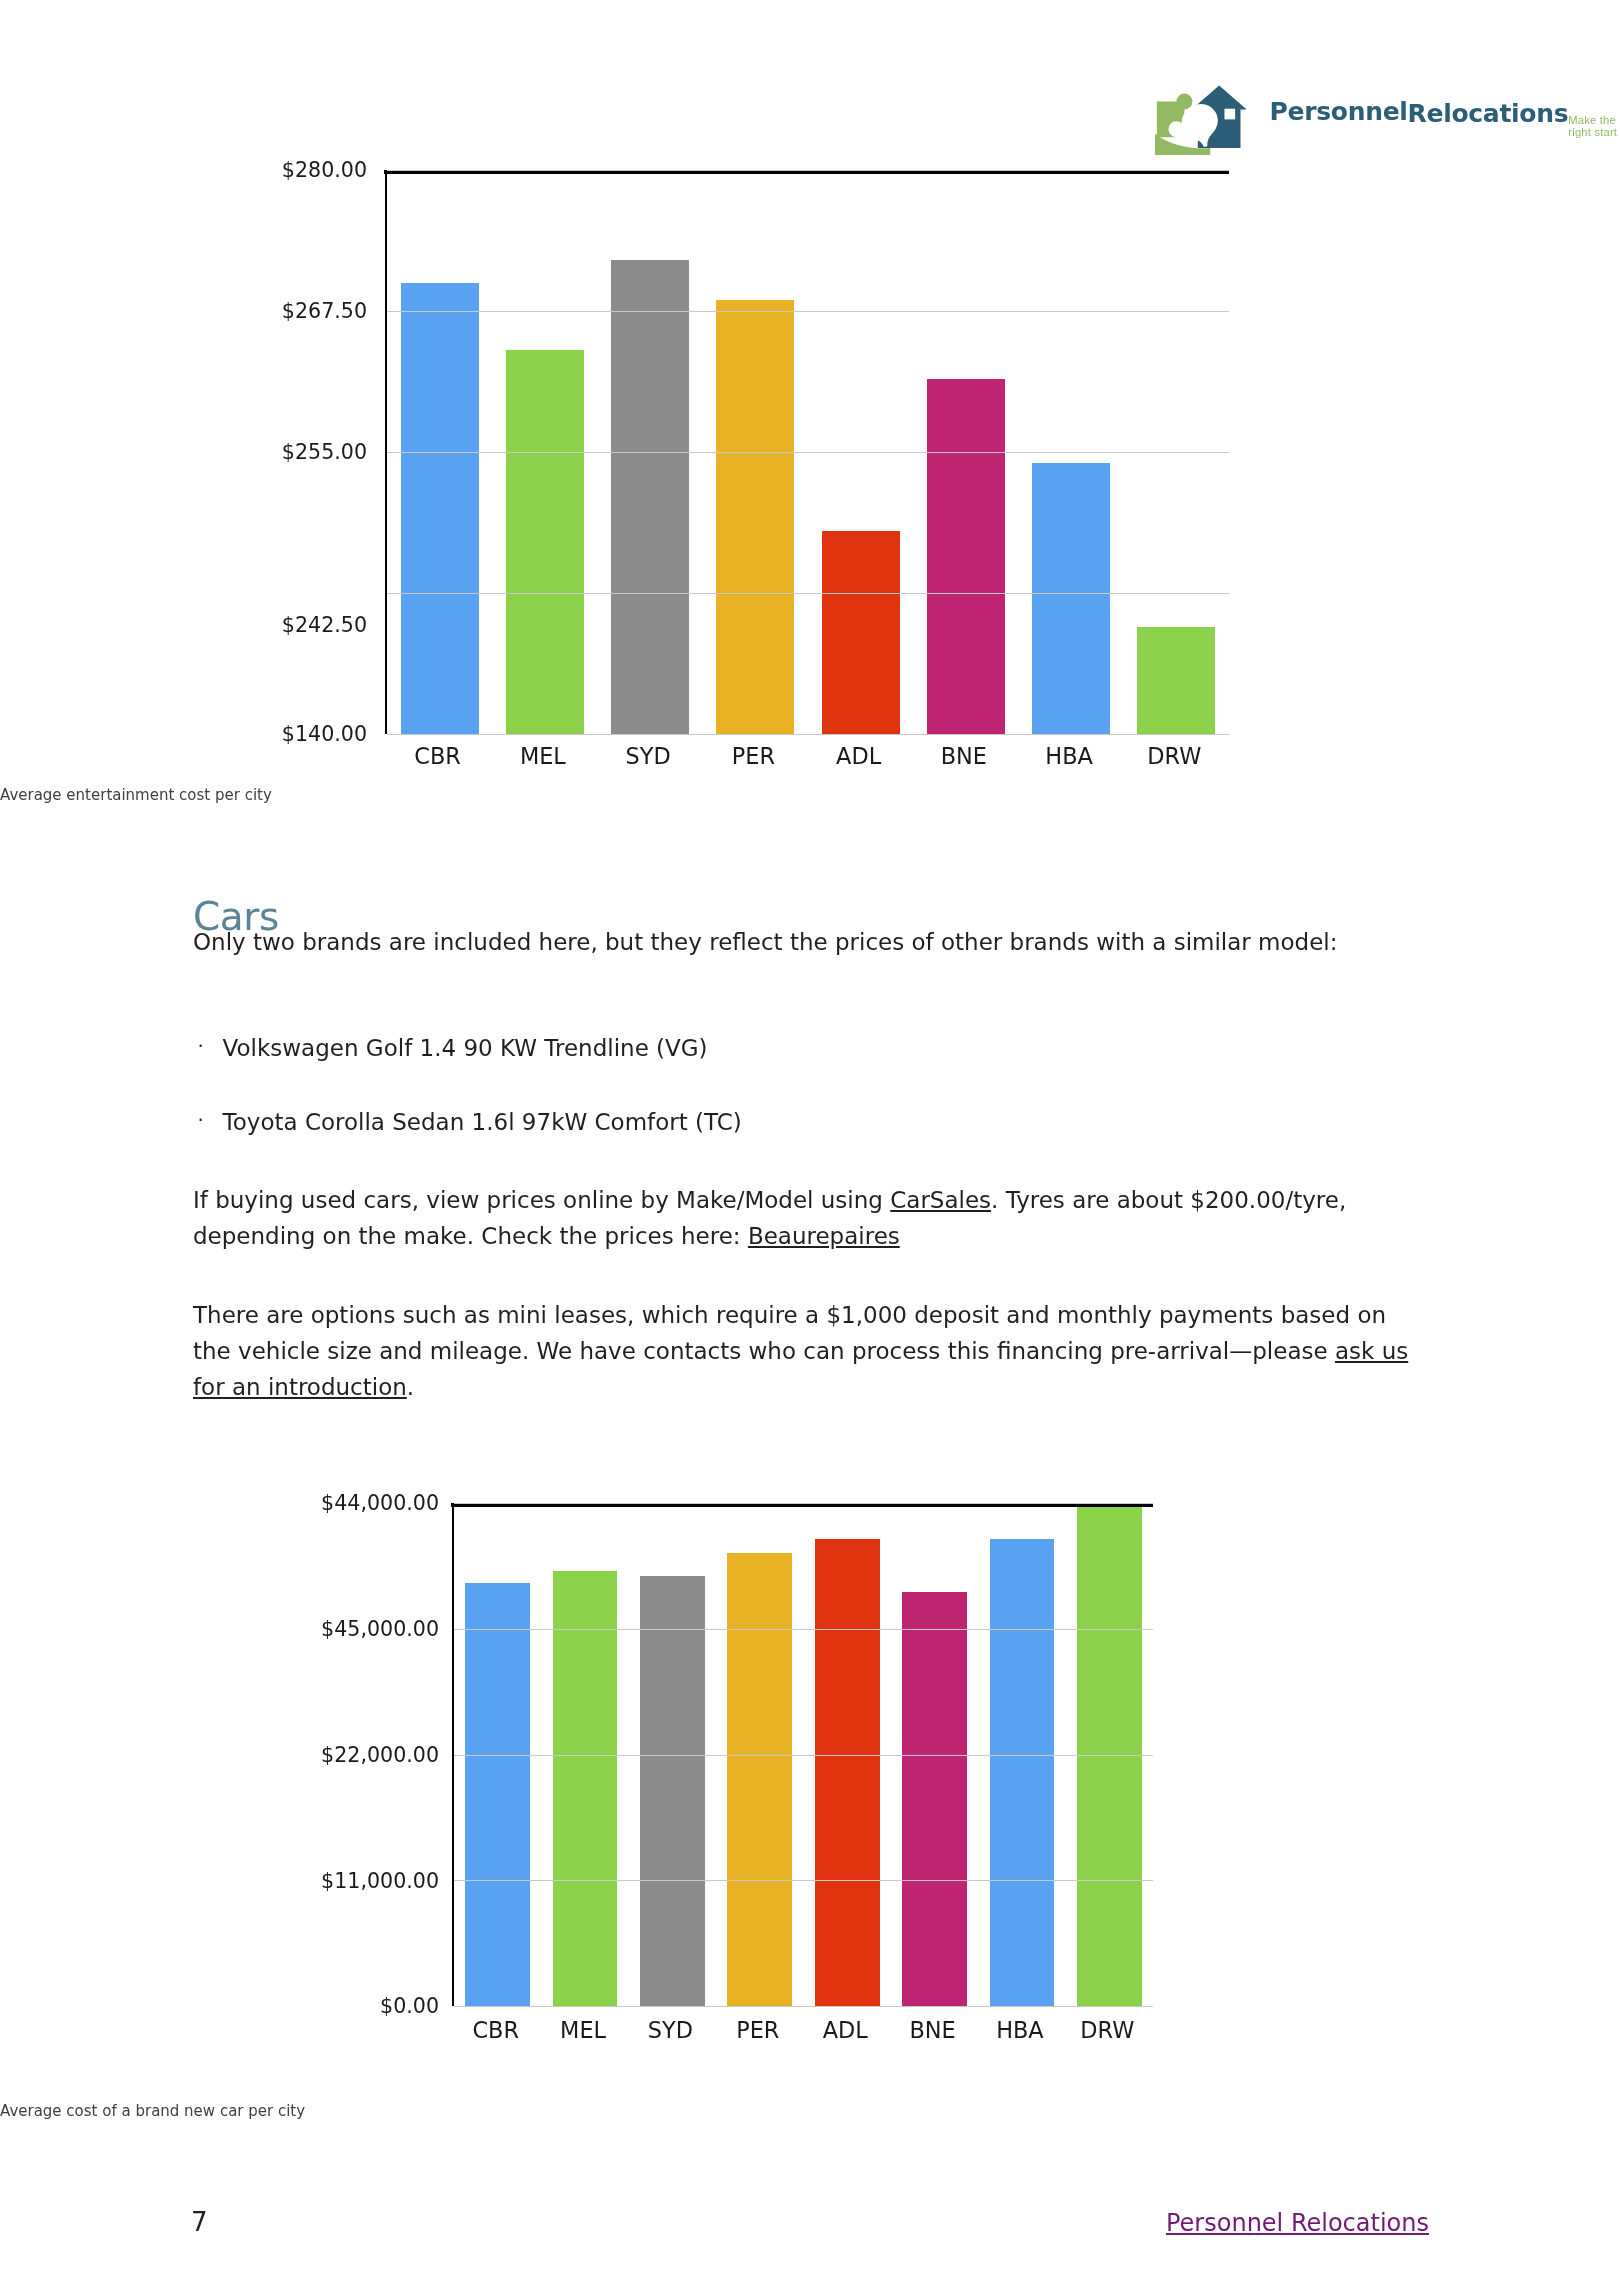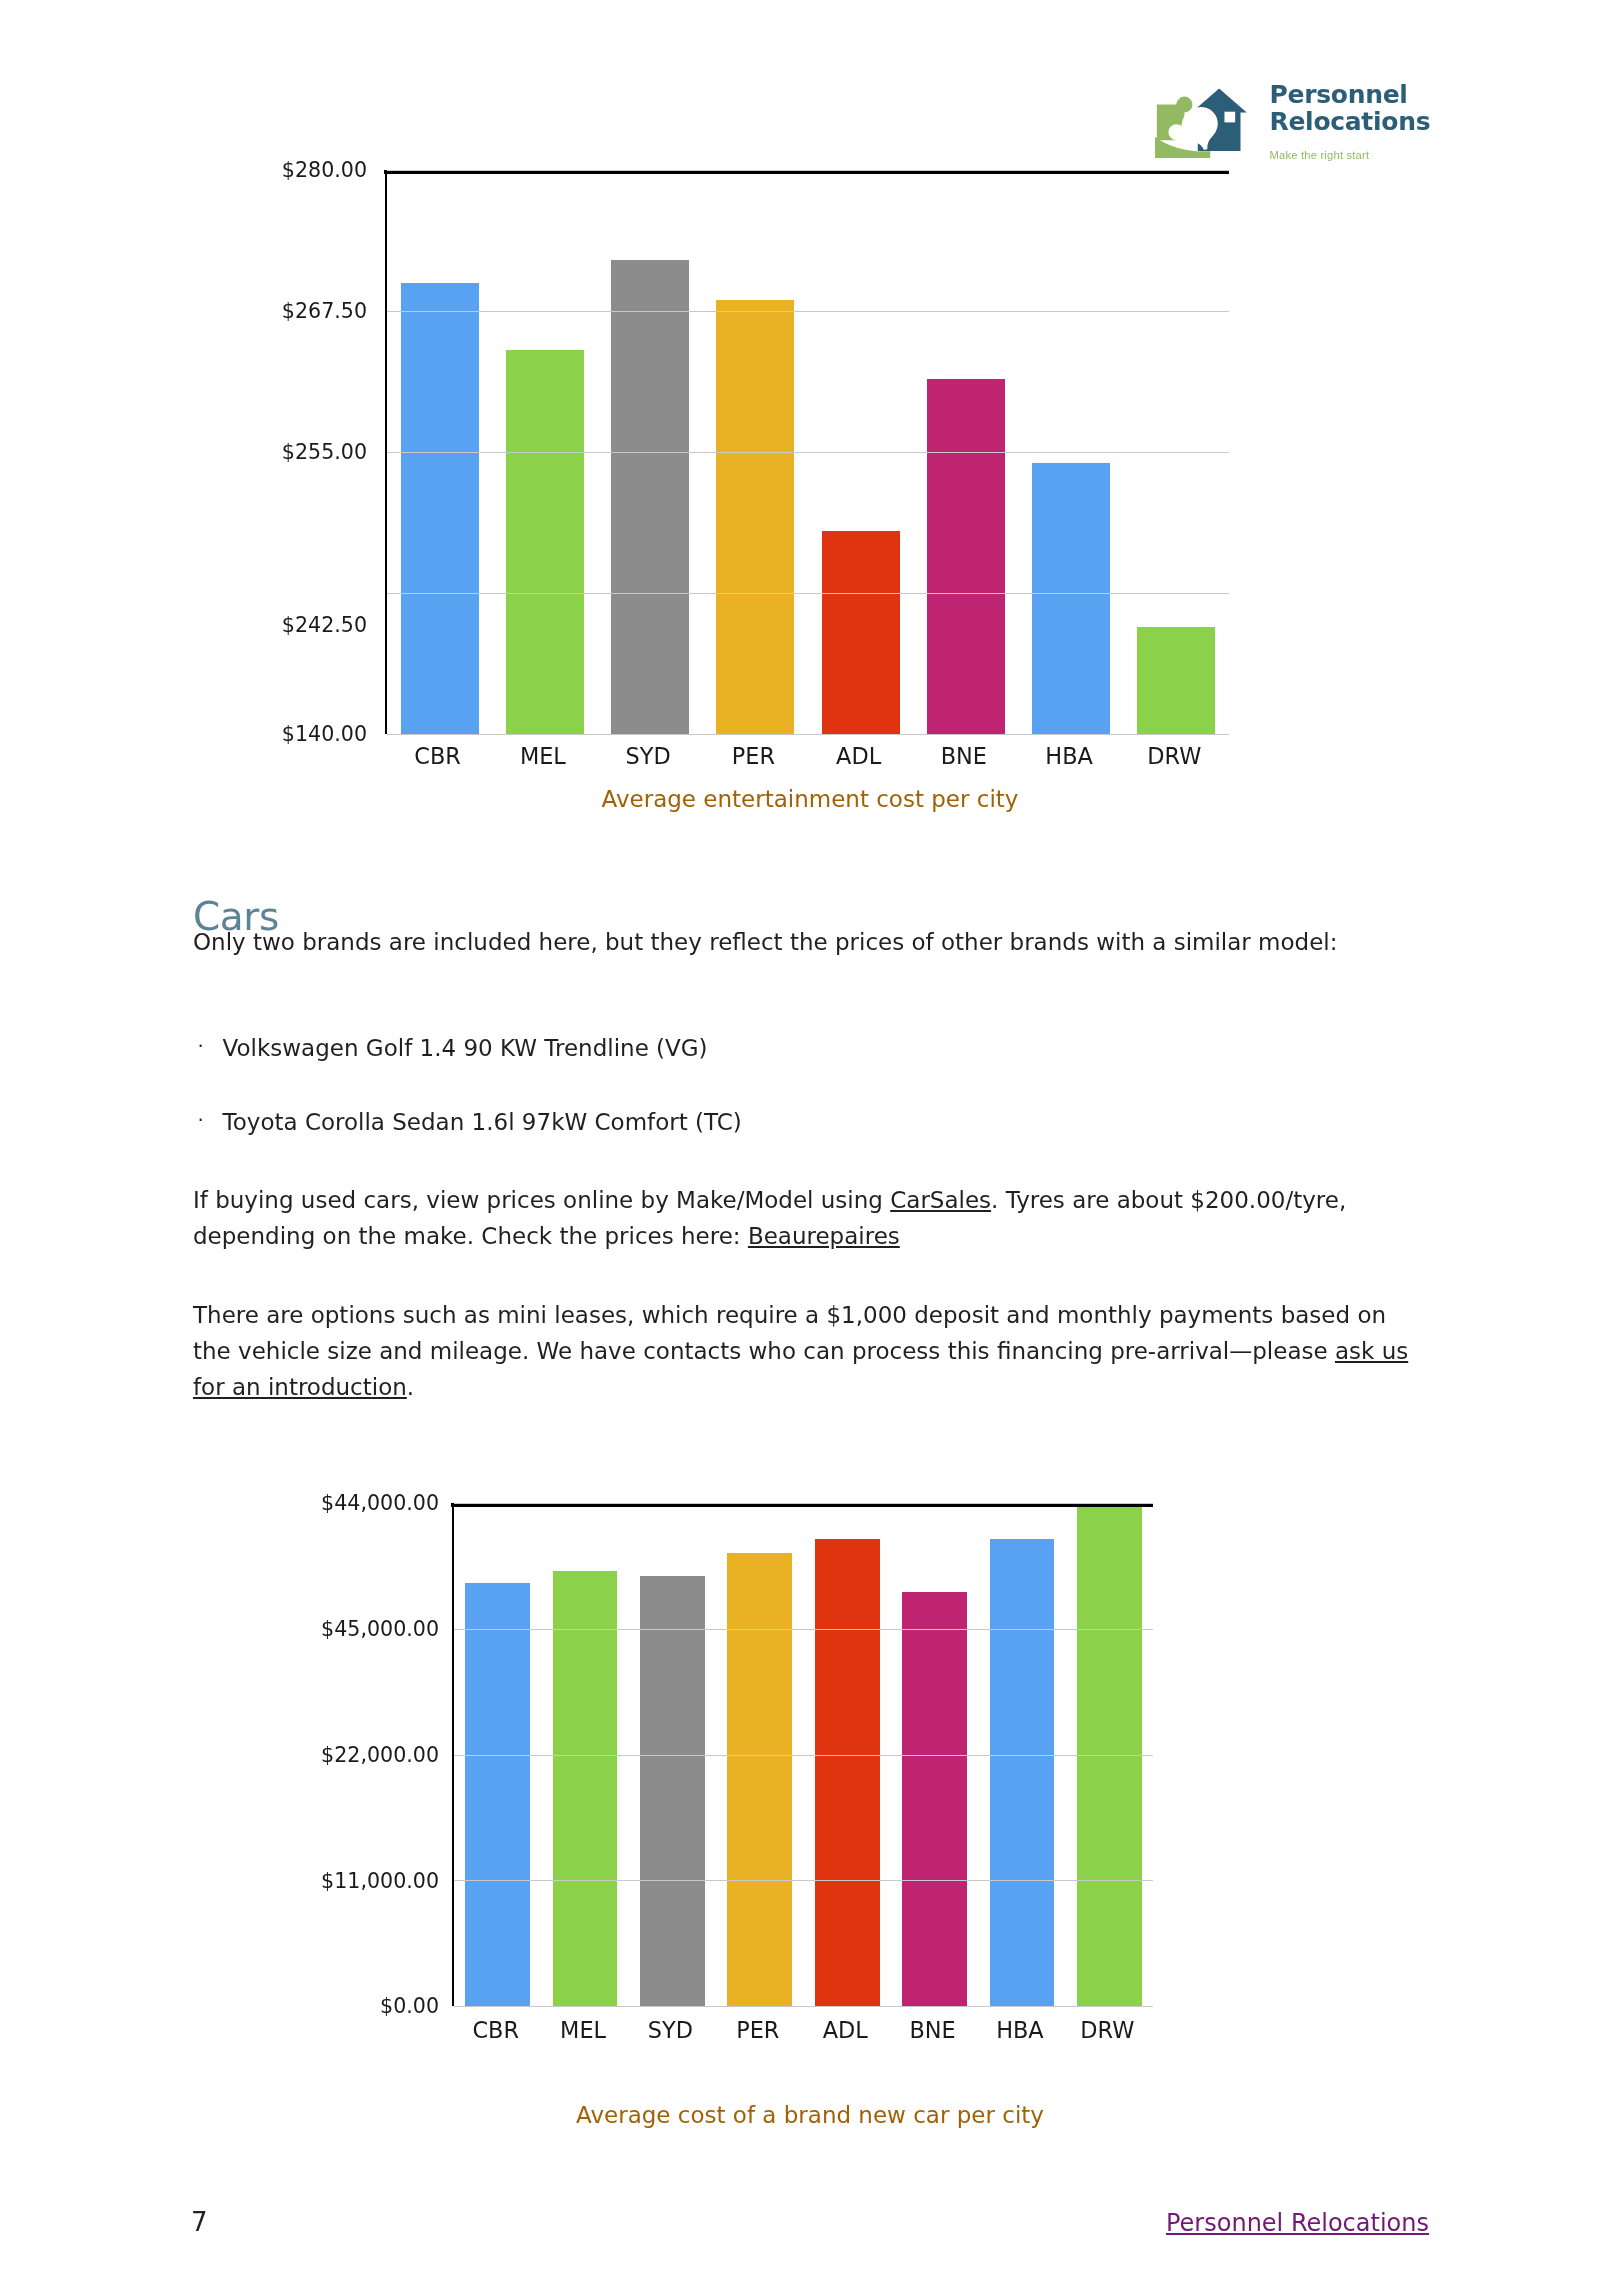--- a/index.html
+++ b/index.html
@@ -6,21 +6,21 @@
   body{
     width:1620px;height:2293px;background:#ffffff;
     font-family:"Liberation Sans",sans-serif;
     color:#231f20;position:relative;overflow:hidden;
   }
   .page{position:absolute;inset:0;}
 
   
   .logo{position:absolute;left:1151px;top:82px;display:flex;align-items:center;gap:12.5px;}
   .logo-mark{width:106px;height:73px;position:relative;flex:none;}
-  .logo-text{display:flex;flex-direction:column;line-height:1.0;}
+  .logo-text{display:flex;flex-direction:row;line-height:1.0;}
   .logo-line1,.logo-line2{
     font-family:"DejaVu Sans",sans-serif;font-weight:bold;font-size:25px;
     color:#2c5f77;letter-spacing:-0.3px;
   }
   .logo-line2{margin-top:1.8px;}
   .logo-tag{
     font-family:"Liberation Sans",sans-serif;font-size:11.2px;color:#93ba62;
     margin-top:16px;letter-spacing:0.2px;
   }
 
@@ -36,22 +36,22 @@
   }
   .bars{position:absolute;inset:0;display:flex;align-items:flex-end;}
   .bar-slot{flex:1 1 0;display:flex;justify-content:center;align-items:flex-end;height:100%;}
   .bar{width:74%;}
   .xlabels{position:absolute;display:flex;}
   .xlabel{
     flex:1 1 0;text-align:center;
     font-family:"DejaVu Sans",sans-serif;font-size:22.4px;color:#1a1a1a;
   }
   .caption{
-    position:absolute;text-align:center;width:100%;
-    font-family:"DejaVu Sans",sans-serif;font-size:23px;color:#a16207;
+    position:absolute;text-align:left;width:100%;
+    font-family:"DejaVu Sans",sans-serif;font-size:15px;color:#404040;
   }
 
   
   #chart1{left:0;top:0;width:1620px;height:824px;}
   #chart1 .chart-plot{left:385px;top:170px;width:842px;height:564px;}
   #chart1 .ytick{width:224px;left:143px;}
   #chart1 .xlabels{left:385px;top:743px;width:842px;}
   #chart1 .caption{left:0;top:786px;}
 
   

